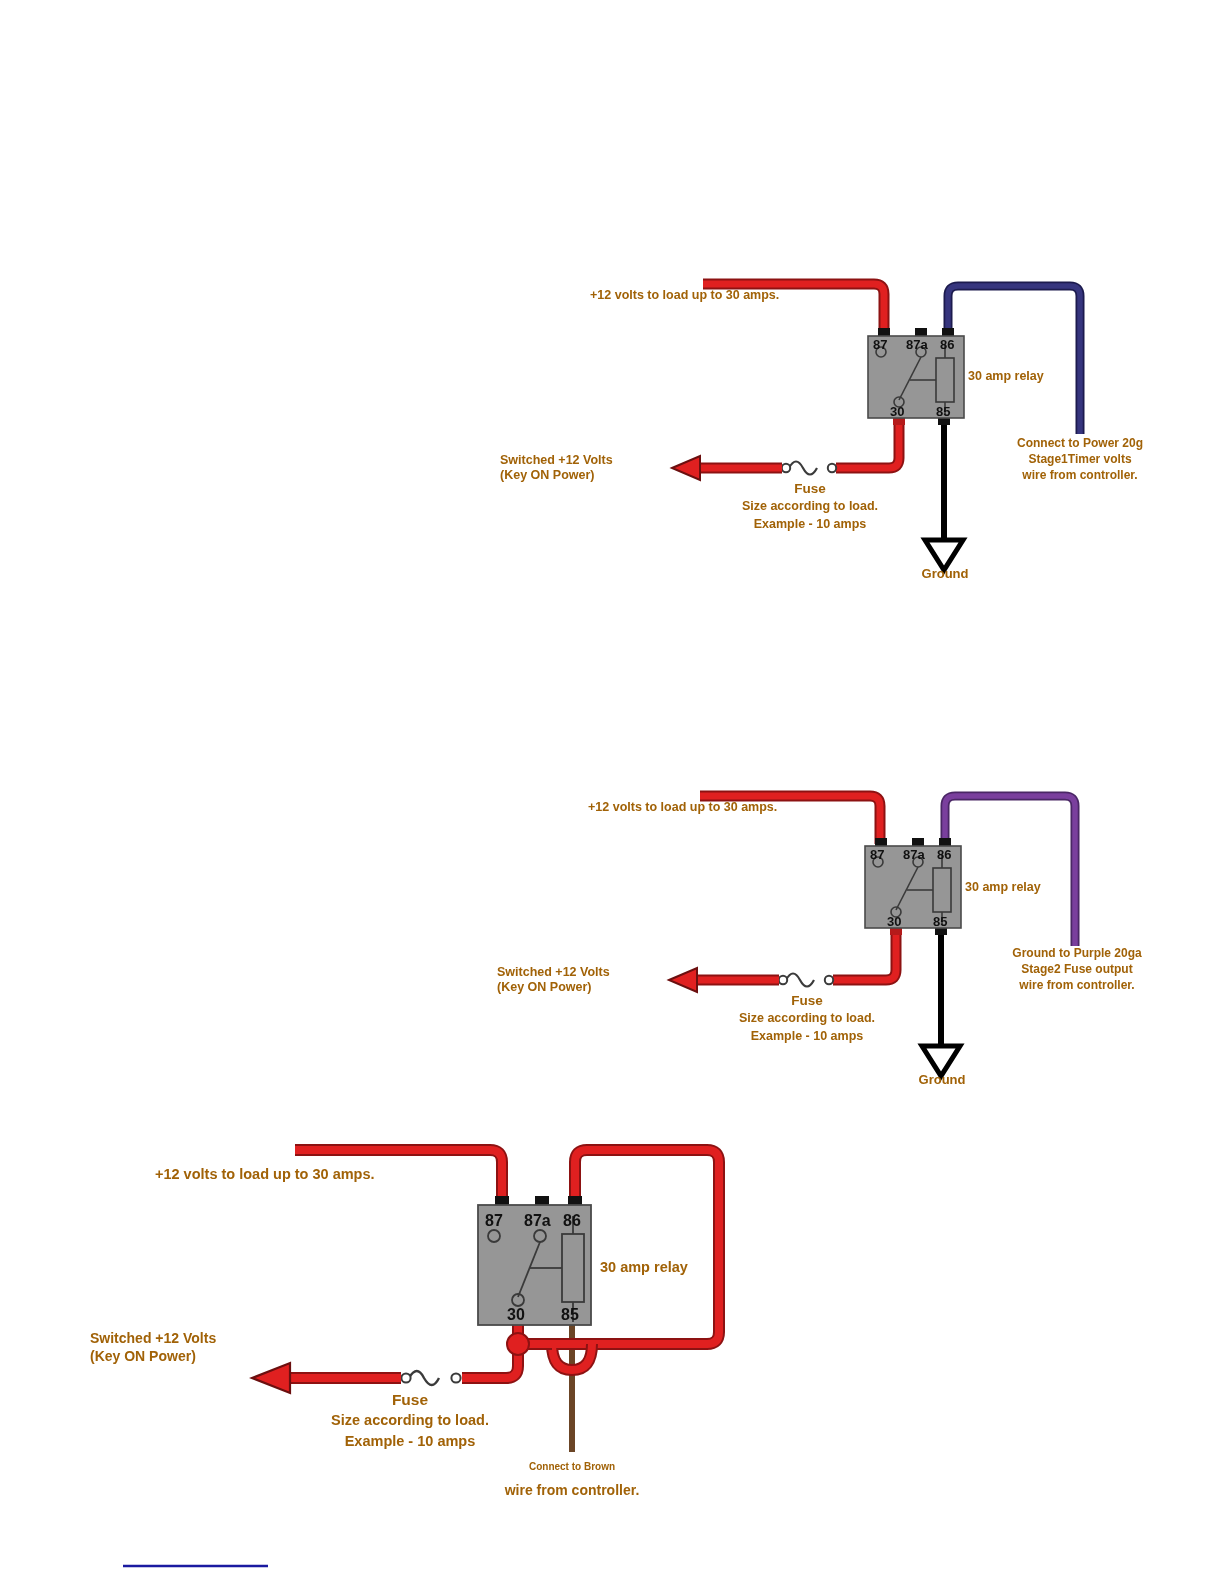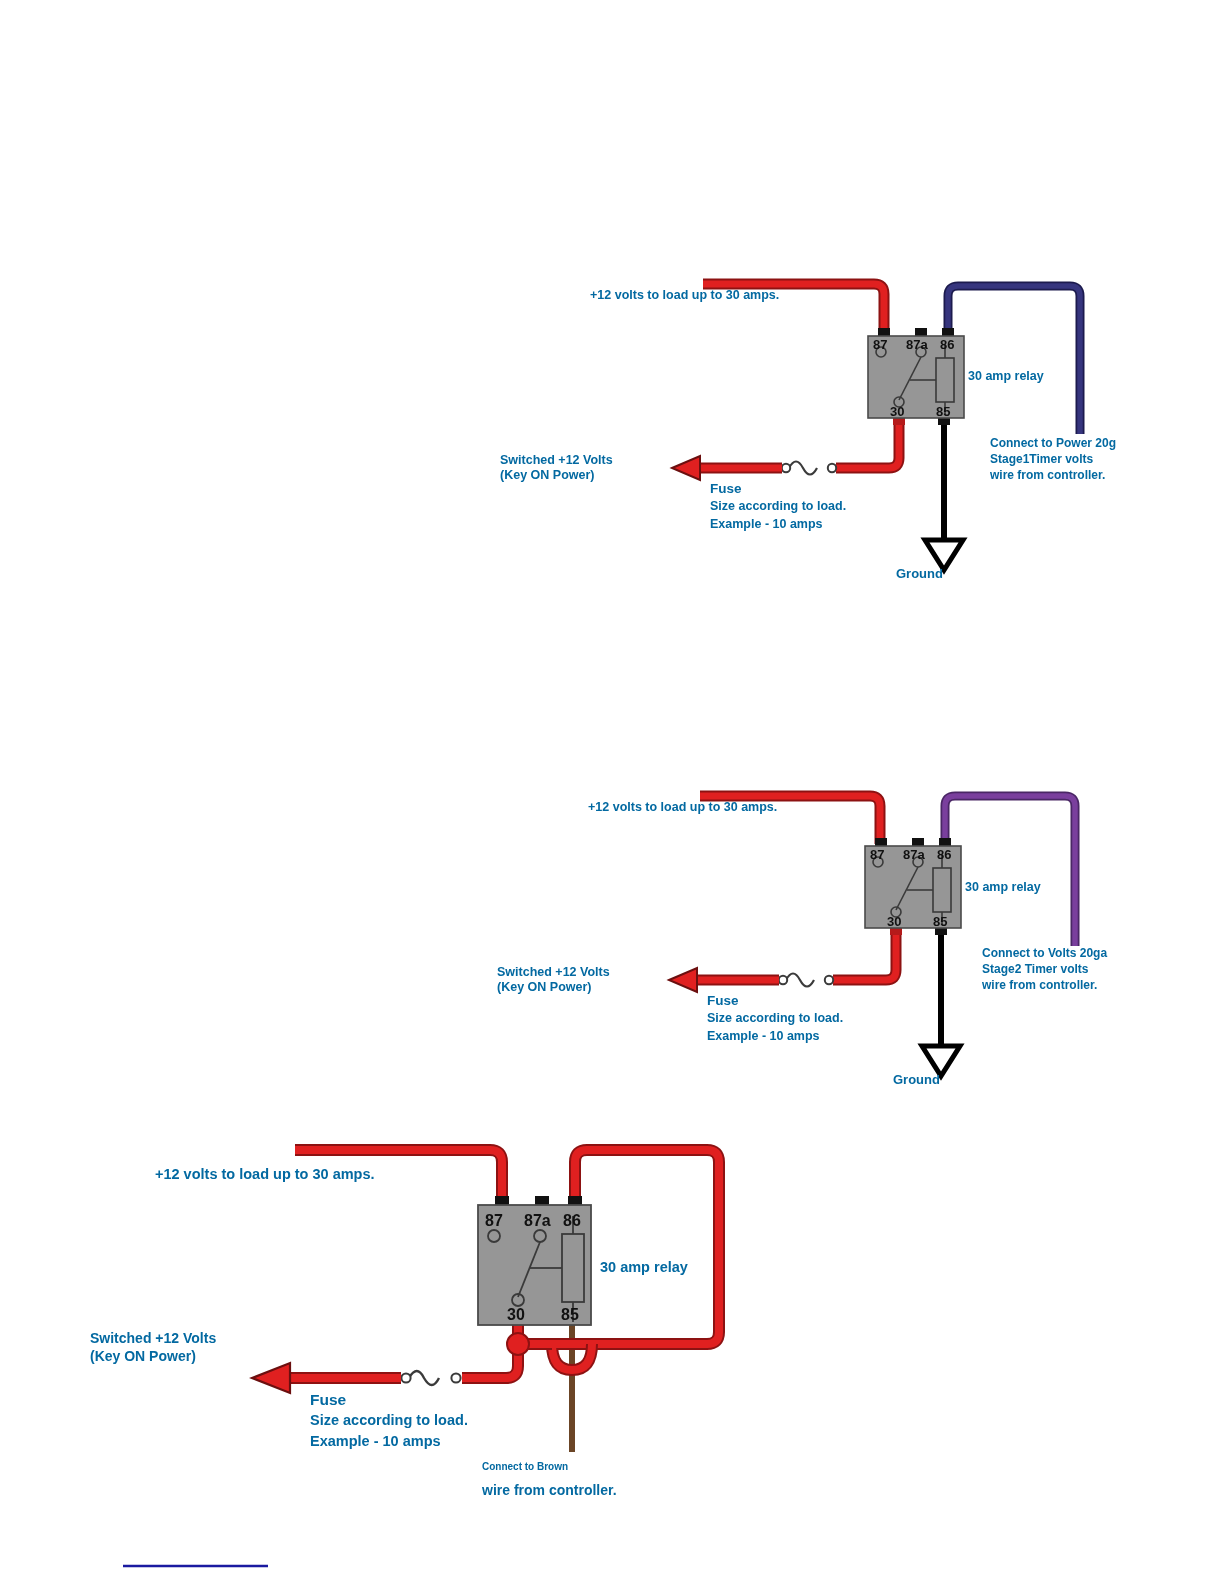--- a/index.html
+++ b/index.html
@@ -1,20 +1,20 @@
 <!DOCTYPE html>
 <html><head>
 <meta charset="utf-8">
 <style>
   html,body{margin:0;padding:0;background:#ffffff;}
   body{width:1224px;height:1584px;position:relative;overflow:hidden;
        font-family:"Liberation Sans", sans-serif;color:#000;}
   .stage{position:absolute;left:0;top:0;width:1224px;height:1584px;}
-  .lbl{position:absolute;font-weight:bold;color:#0369a1;line-height:1.25;white-space:pre;}
-  .lbl.c{}
+  .lbl{position:absolute;font-weight:bold;color:#a16207;line-height:1.25;white-space:pre;}
+  .lbl.c{text-align:center;}
   .lbl.r{text-align:left;}
   svg{position:absolute;left:0;top:0;overflow:visible;}
   .rl-num{font-family:"Liberation Sans", sans-serif;font-weight:bold;fill:#111;}
 </style>
 </head>
 <body>
 
 <div class="stage">
 
   <svg width="1224" height="1584">
@@ -118,22 +118,22 @@
   </svg>
 
   <div class="lbl" style="left:588px;top:800px;font-size:12.5px;">+12 volts to load up to 30 amps.</div>
   <div class="lbl c" style="left:965px;top:880px;font-size:12.5px;">30 amp relay</div>
   <div class="lbl r" style="left:497px;top:965px;width:173px;font-size:12.5px;">Switched +12 Volts</div>
   <div class="lbl r" style="left:497px;top:980px;width:173px;font-size:12.5px;">(Key ON Power)</div>
   <div class="lbl c" style="left:707px;top:993px;width:200px;font-size:13.5px;">Fuse</div>
   <div class="lbl c" style="left:707px;top:1011px;width:200px;font-size:12.5px;">Size according to load.</div>
   <div class="lbl c" style="left:707px;top:1029px;width:200px;font-size:12.5px;">Example - 10 amps</div>
   <div class="lbl c" style="left:893px;top:1072px;width:98px;font-size:13px;">Ground</div>
-  <div class="lbl c" style="left:982px;top:946px;width:190px;font-size:12px;">Connect to Volts 20ga</div>
-  <div class="lbl c" style="left:982px;top:962px;width:190px;font-size:12px;">Stage2 Timer volts</div>
+  <div class="lbl c" style="left:982px;top:946px;width:190px;font-size:12px;">Ground to Purple 20ga</div>
+  <div class="lbl c" style="left:982px;top:962px;width:190px;font-size:12px;">Stage2 Fuse output</div>
   <div class="lbl c" style="left:982px;top:978px;width:190px;font-size:12px;">wire from controller.</div>
 
   <svg width="1224" height="1584">
 
     <path d="M295,1150 H490 Q502,1150 502,1162 V1203" fill="none" stroke="#8d1212" stroke-width="12"></path>
     <path d="M295,1150 H490 Q502,1150 502,1162 V1203" fill="none" stroke="#e02020" stroke-width="8"></path>
 
     <path d="M575,1203 V1162 Q575,1150 587,1150 H707 Q719,1150 719,1162 V1332 Q719,1344 707,1344 H585" fill="none" stroke="#8d1212" stroke-width="12"></path>
     <path d="M575,1203 V1162 Q575,1150 587,1150 H707 Q719,1150 719,1162 V1332 Q719,1344 707,1344 H585" fill="none" stroke="#e02020" stroke-width="8"></path>
 

